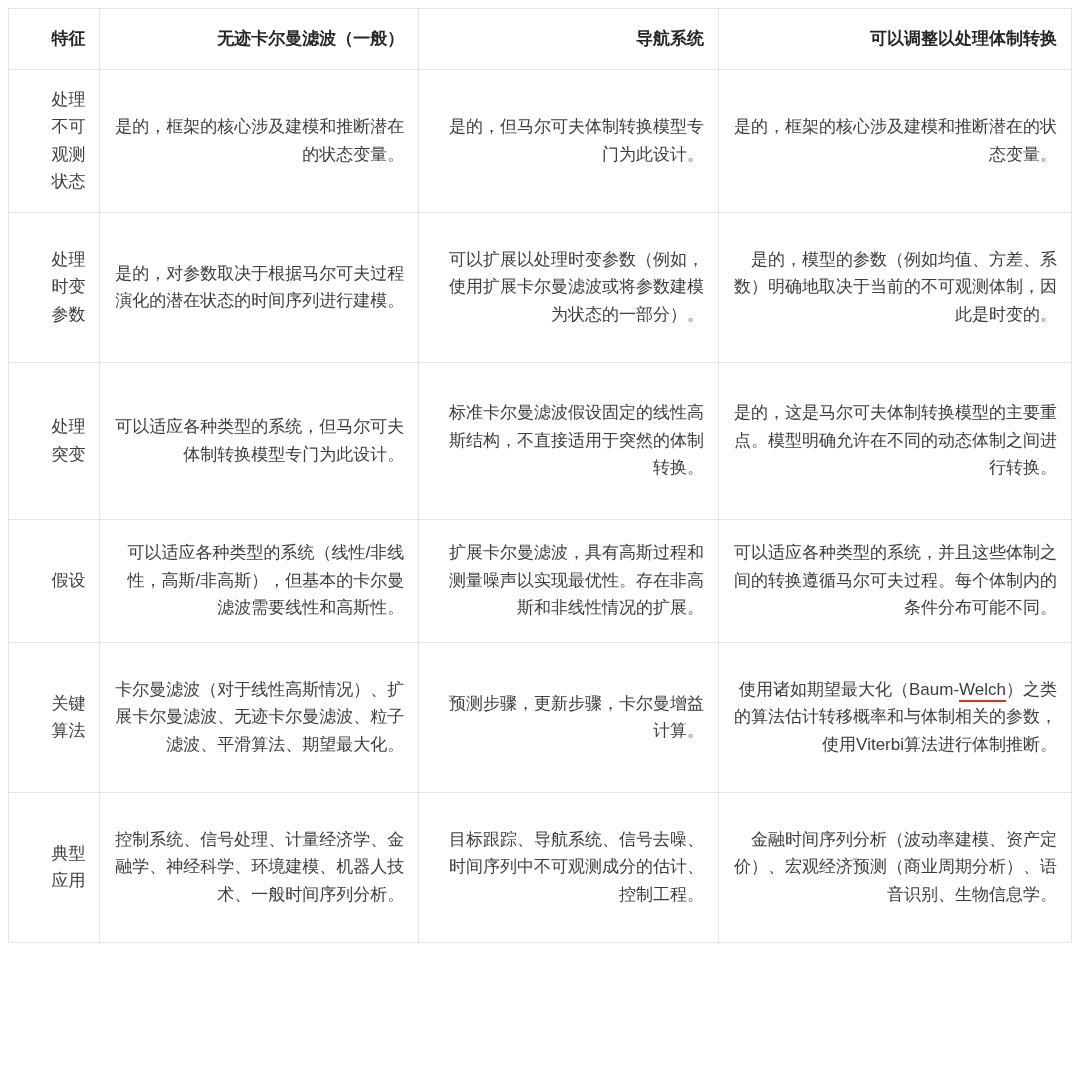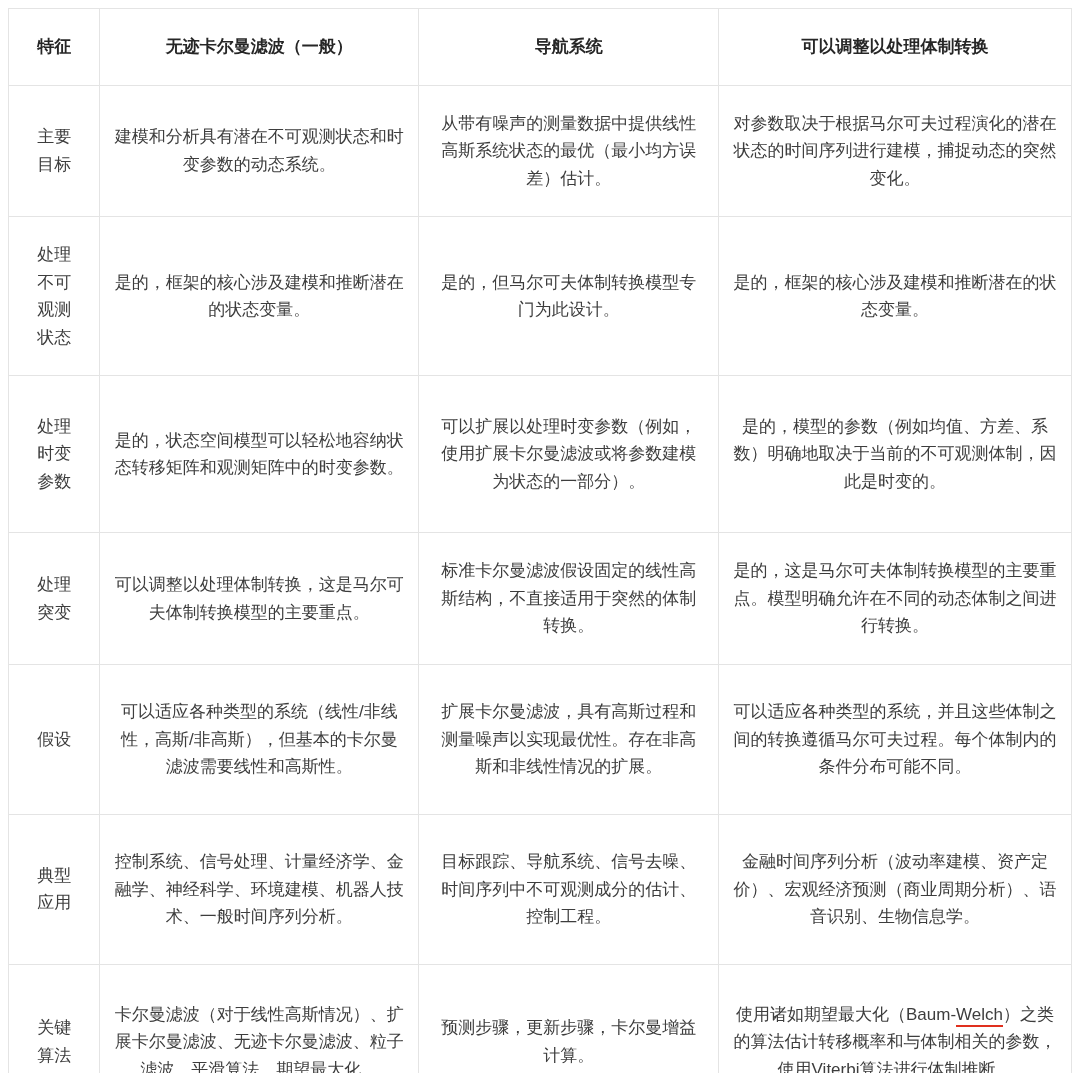--- a/index.html
+++ b/index.html
@@ -21,24 +21,24 @@
     table-layout: fixed;
     background: #ffffff;
   }
   col.col-feature { width: 8.6%; }
   col.col-ssm     { width: 30.0%; }
   col.col-kf      { width: 28.2%; }
   col.col-mrs     { width: 33.2%; }
 
   th, td {
     border: 1px solid var(--border, #e4e4e4);
-    padding: 24px 14px;
+    padding: 16px 14px;
     font-size: 17px;
     line-height: 1.62;
-    text-align: center;
+    text-align: right;
     vertical-align: middle;
   }
   thead th {
     font-weight: 700;
     color: var(--header_text, #262626);
     height: 47px;
   }
   tbody th {
     font-weight: 400;
     color: var(--body_text, #3d3d3d);
@@ -75,65 +75,58 @@
     <thead>
       <tr>
         <th>特征</th>
         <th>无迹卡尔曼滤波（一般）</th>
         <th>导航系统</th>
         <th>可以调整以处理体制转换</th>
       </tr>
     </thead>
     <tbody>
       <tr>
-        <th>主要
-目标</th>
-        <td>建模和分析具有潜在不可观测状态和时变参数的动态系统。</td>
-        <td>从带有噪声的测量数据中提供线性高斯系统状态的最优（最小均方误差）估计。</td>
-        <td>对参数取决于根据马尔可夫过程演化的潜在状态的时间序列进行建模，捕捉动态的突然变化。</td>
-      </tr>
-      <tr>
         <th>处理
 不可
 观测
 状态</th>
         <td>是的，框架的核心涉及建模和推断潜在的状态变量。</td>
         <td>是的，但马尔可夫体制转换模型专门为此设计。</td>
         <td>是的，框架的核心涉及建模和推断潜在的状态变量。</td>
       </tr>
       <tr>
         <th>处理
 时变
 参数</th>
-        <td>是的，状态空间模型可以轻松地容纳状态转移矩阵和观测矩阵中的时变参数。</td>
+        <td>是的，对参数取决于根据马尔可夫过程演化的潜在状态的时间序列进行建模。</td>
         <td>可以扩展以处理时变参数（例如，使用扩展卡尔曼滤波或将参数建模为状态的一部分）。</td>
         <td>是的，模型的参数（例如均值、方差、系数）明确地取决于当前的不可观测体制，因此是时变的。</td>
       </tr>
       <tr>
         <th>处理
 突变</th>
-        <td>可以调整以处理体制转换，这是马尔可夫体制转换模型的主要重点。</td>
+        <td>可以适应各种类型的系统，但马尔可夫体制转换模型专门为此设计。</td>
         <td>标准卡尔曼滤波假设固定的线性高斯结构，不直接适用于突然的体制转换。</td>
         <td>是的，这是马尔可夫体制转换模型的主要重点。模型明确允许在不同的动态体制之间进行转换。</td>
       </tr>
       <tr>
         <th>假设</th>
         <td>可以适应各种类型的系统（线性/非线性，高斯/非高斯），但基本的卡尔曼滤波需要线性和高斯性。</td>
         <td>扩展卡尔曼滤波，具有高斯过程和测量噪声以实现最优性。存在非高斯和非线性情况的扩展。</td>
         <td>可以适应各种类型的系统，并且这些体制之间的转换遵循马尔可夫过程。每个体制内的条件分布可能不同。</td>
       </tr>
       <tr>
+        <th>关键
+算法</th>
+        <td>卡尔曼滤波（对于线性高斯情况）、扩展卡尔曼滤波、无迹卡尔曼滤波、粒子滤波、平滑算法、期望最大化。</td>
+        <td>预测步骤，更新步骤，卡尔曼增益计算。</td>
+        <td><span>使用诸如期望最大化（Baum-</span><span class="spellcheck">Welch</span><span>）之类的算法估计转移概率和与体制相关的参数，使用Viterbi算法进行体制推断。</span></td>
+      </tr>
+      <tr>
         <th>典型
 应用</th>
         <td>控制系统、信号处理、计量经济学、金融学、神经科学、环境建模、机器人技术、一般时间序列分析。</td>
         <td>目标跟踪、导航系统、信号去噪、时间序列中不可观测成分的估计、控制工程。</td>
         <td>金融时间序列分析（波动率建模、资产定价）、宏观经济预测（商业周期分析）、语音识别、生物信息学。</td>
       </tr>
-      <tr>
-        <th>关键
-算法</th>
-        <td>卡尔曼滤波（对于线性高斯情况）、扩展卡尔曼滤波、无迹卡尔曼滤波、粒子滤波、平滑算法、期望最大化。</td>
-        <td>预测步骤，更新步骤，卡尔曼增益计算。</td>
-        <td><span>使用诸如期望最大化（Baum-</span><span class="spellcheck">Welch</span><span>）之类的算法估计转移概率和与体制相关的参数，使用Viterbi算法进行体制推断。</span></td>
-      </tr>
     </tbody>
   </table>
 </div>
 
 </body></html>

